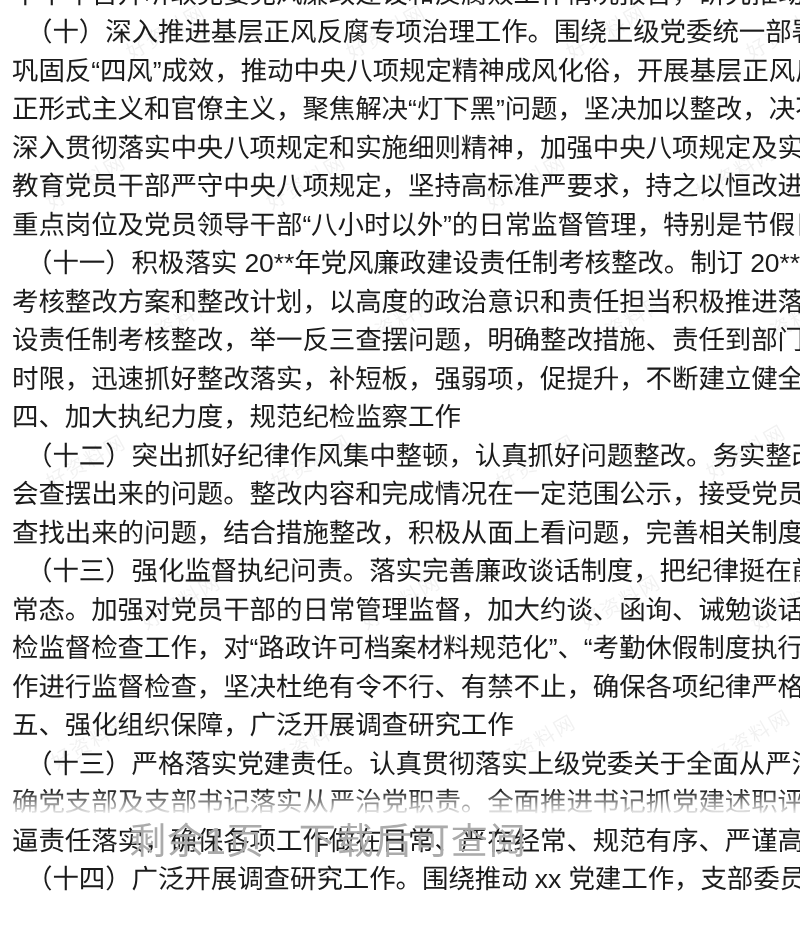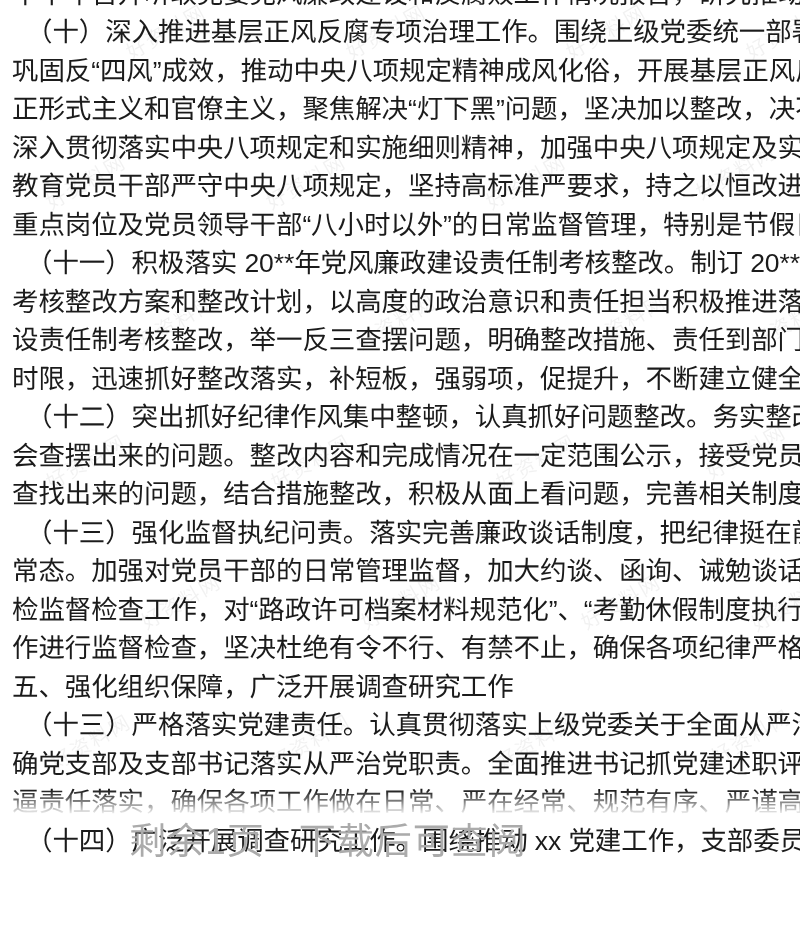--- a/index.html
+++ b/index.html
@@ -150,20 +150,21 @@
       <div class="doc-line indent"><span>（十）深入推进基层正风反腐专项治理工作。围绕上级党委统一部署和重点治理内容，持续</span></div>
       <div class="doc-line"><span>巩固反“四风”成效，推动中央八项规定精神成风化俗，开展基层正风反腐专项整治，坚决纠</span></div>
       <div class="doc-line"><span>正形式主义和官僚主义，聚焦解决“灯下黑”问题，坚决加以整改，决不让“四风”反弹回潮。</span></div>
       <div class="doc-line"><span>深入贯彻落实中央八项规定和实施细则精神，加强中央八项规定及实施细则精神执行情况，</span></div>
       <div class="doc-line"><span>教育党员干部严守中央八项规定，坚持高标准严要求，持之以恒改进作风。加强对关键部门、</span></div>
       <div class="doc-line"><span>重点岗位及党员领导干部“八小时以外”的日常监督管理，特别是节假日期间执行情况的监督</span></div>
       <div class="doc-line indent"><span>（十一）积极落实 20**年党风廉政建设责任制考核整改。制订 20**年党风廉政建设责任制</span></div>
       <div class="doc-line"><span>考核整改方案和整改计划，以高度的政治意识和责任担当积极推进落实 20**年党风廉政建</span></div>
       <div class="doc-line"><span>设责任制考核整改，举一反三查摆问题，明确整改措施、责任到部门负责人，明确整改完成</span></div>
       <div class="doc-line"><span>时限，迅速抓好整改落实，补短板，强弱项，促提升，不断建立健全支部党建工作长效机制。</span></div>
+      <div class="doc-line"><span>四、加大执纪力度，规范纪检监察工作</span></div>
       <div class="doc-line indent"><span>（十二）突出抓好纪律作风集中整顿，认真抓好问题整改。务实整改民主生活会、组织生活</span></div>
       <div class="doc-line"><span>会查摆出来的问题。整改内容和完成情况在一定范围公示，接受党员群众监督。要认真分析</span></div>
       <div class="doc-line"><span>查找出来的问题，结合措施整改，积极从面上看问题，完善相关制度。</span></div>
       <div class="doc-line indent"><span>（十三）强化监督执纪问责。落实完善廉政谈话制度，把纪律挺在前面，让“红脸出汗”成为</span></div>
       <div class="doc-line"><span>常态。加强对党员干部的日常管理监督，加大约谈、函询、诫勉谈话力度。坚持开展月度纪</span></div>
       <div class="doc-line"><span>检监督检查工作，对“路政许可档案材料规范化”、“考勤休假制度执行情况”、“窗口服务”等工</span></div>
       <div class="doc-line"><span>作进行监督检查，坚决杜绝有令不行、有禁不止，确保各项纪律严格执行到位。</span></div>
       <div class="doc-line"><span>五、强化组织保障，广泛开展调查研究工作</span></div>
       <div class="doc-line indent"><span>（十三）严格落实党建责任。认真贯彻落实上级党委关于全面从严治党各项要求，进一步明</span></div>
       <div class="doc-line"><span>确党支部及支部书记落实从严治党职责。全面推进书记抓党建述职评议工作，以考责问责倒</span></div>

